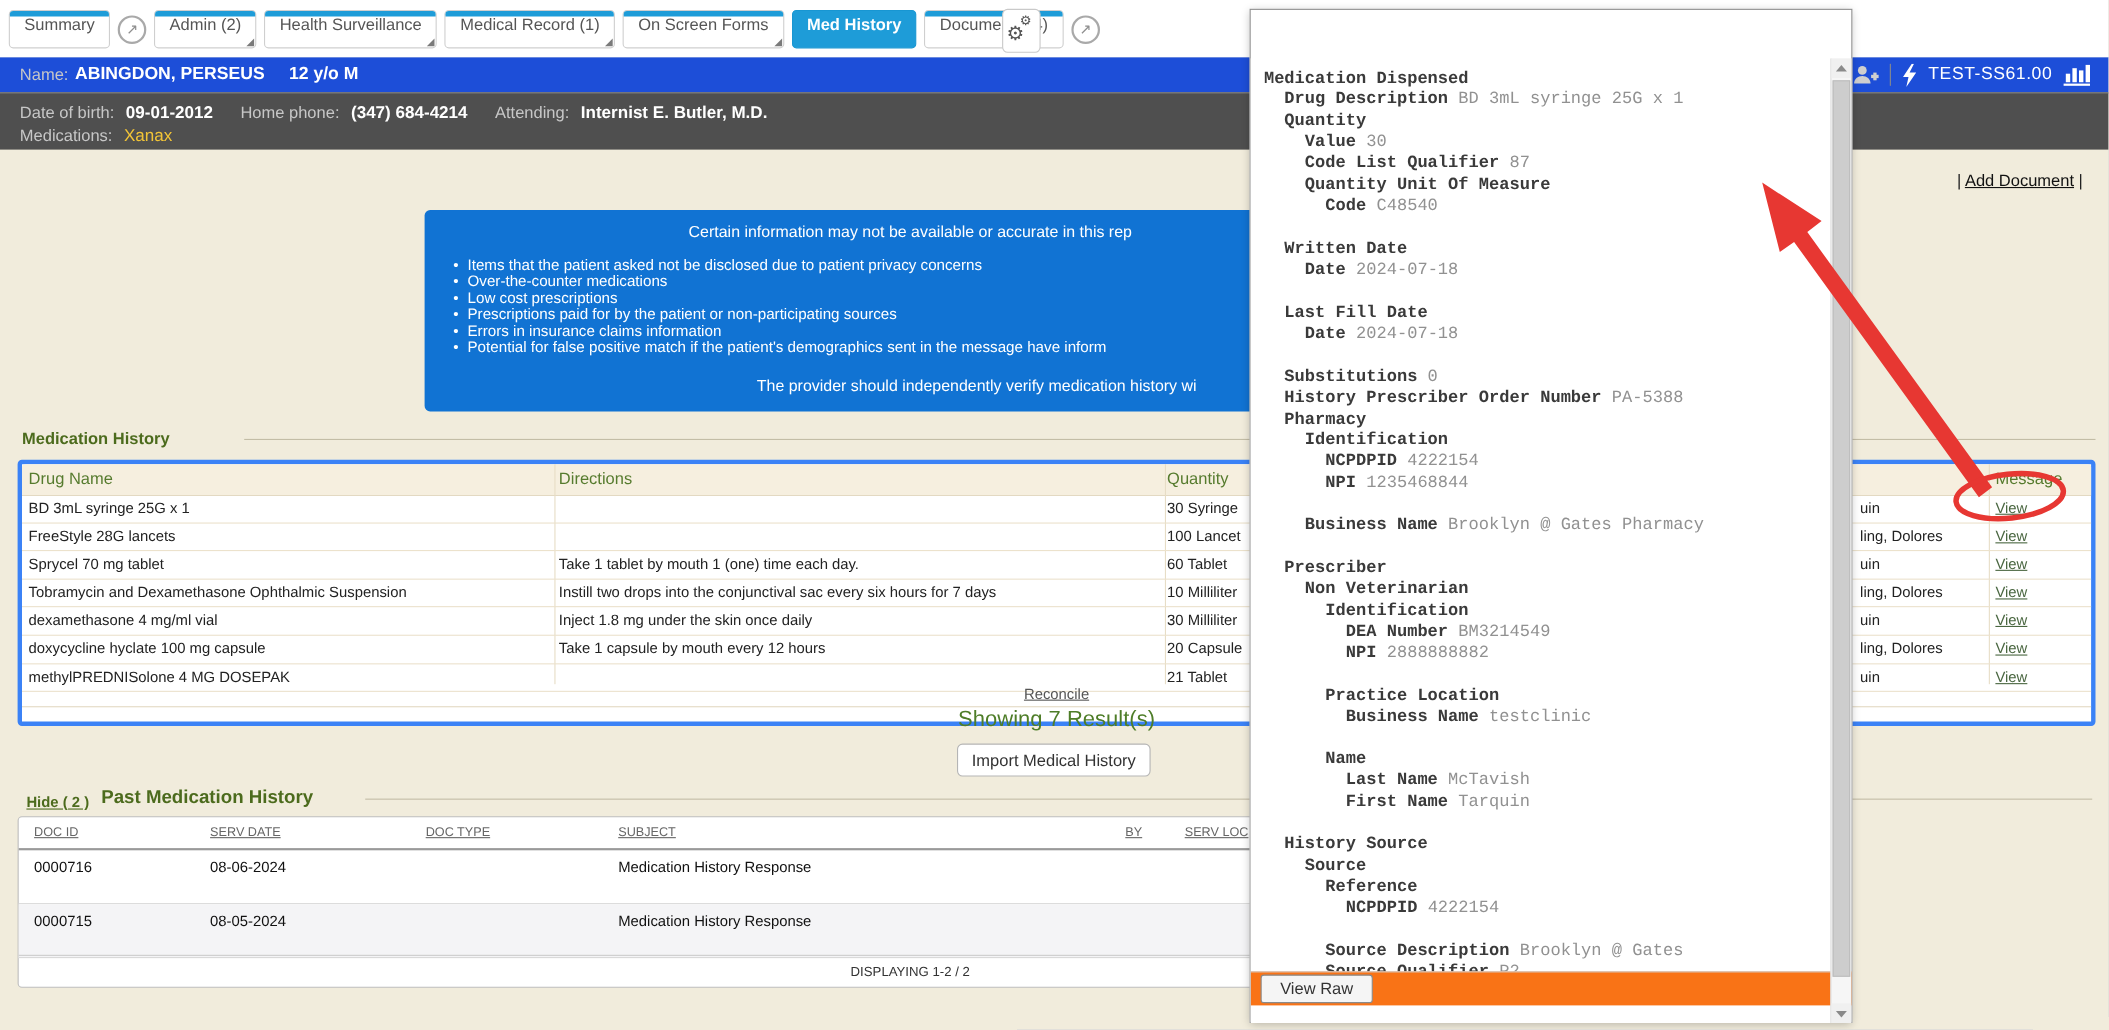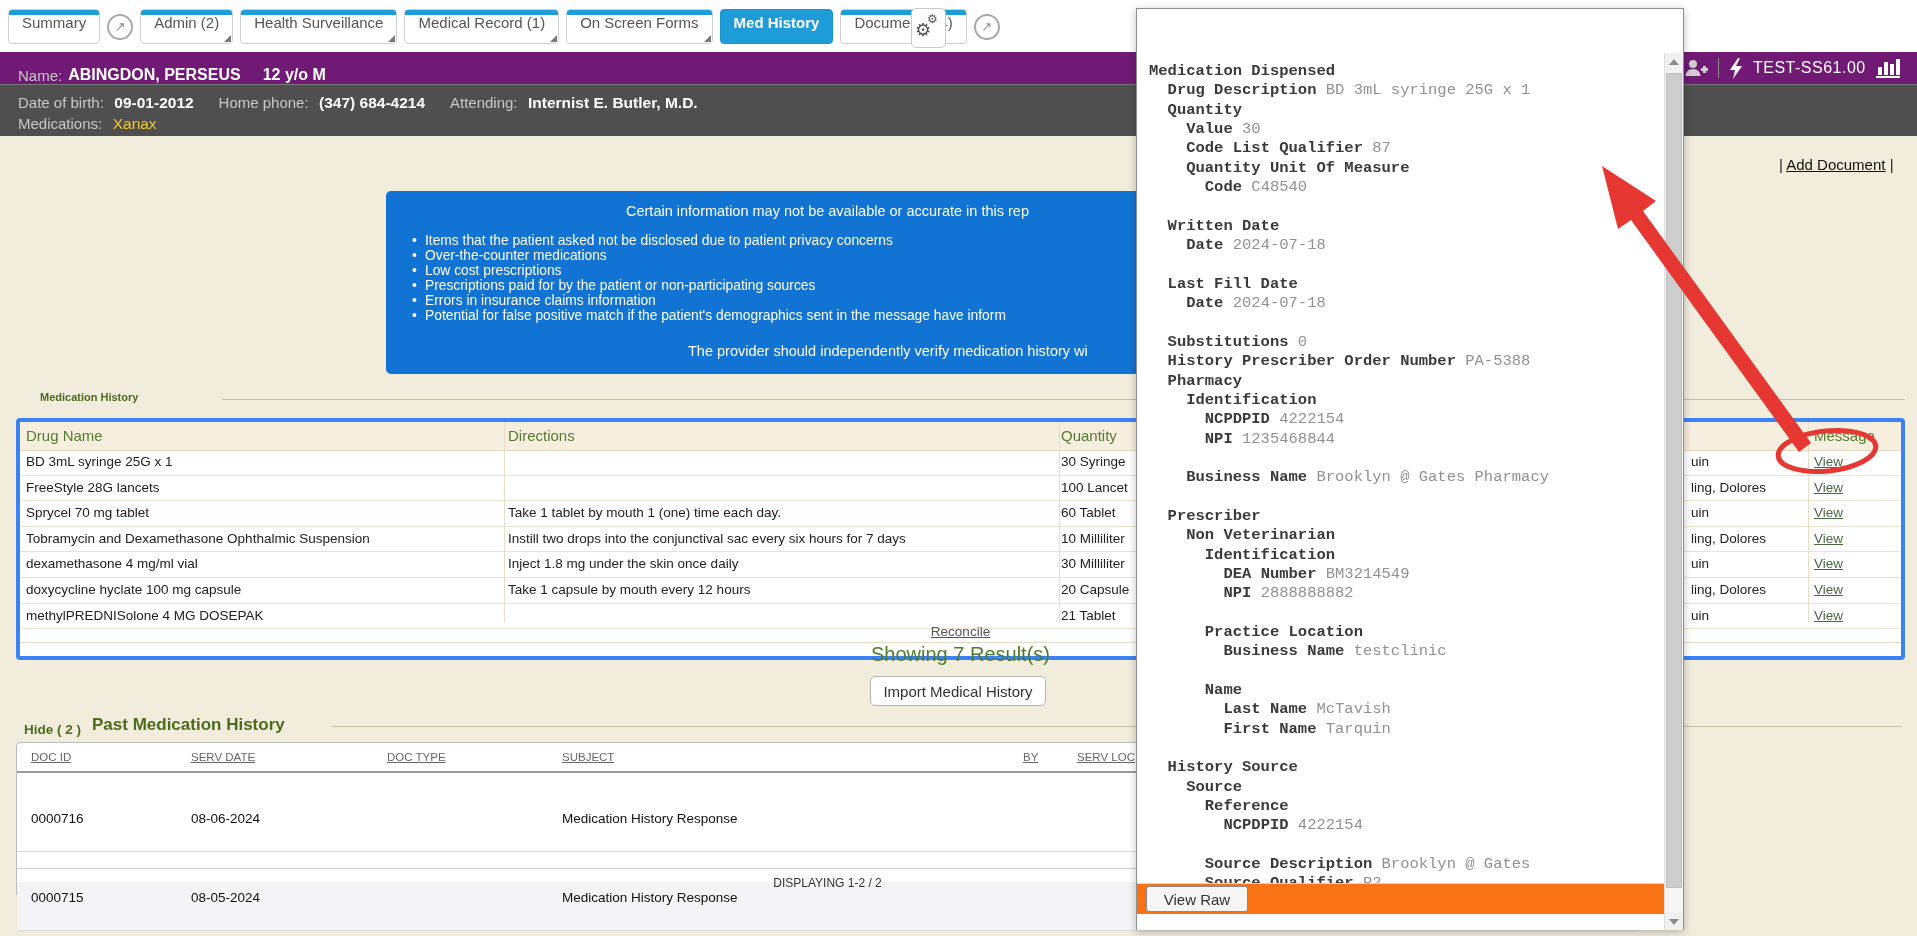--- a/index.html
+++ b/index.html
@@ -19,22 +19,22 @@
   .fold{position:absolute;right:1px;bottom:1px;width:0;height:0;
         border-left:7px solid transparent;border-bottom:7px solid #7a7a7a;}
   .circle-arrow{width:22px;height:22px;border:2px solid #a9a9a9;border-radius:50%;color:#8f8f8f;
         display:flex;align-items:center;justify-content:center;font-size:13px;flex:0 0 auto;cursor:pointer;}
   .gear-btn{position:absolute;left:911px;top:8px;width:33px;height:38px;border:1px solid #c9c9c9;
         border-radius:5px;background:#fff;color:#555;cursor:pointer;}
   .gear-big{position:absolute;left:3px;top:12px;font-size:18px;line-height:18px;}
   .gear-small{position:absolute;left:15px;top:4px;font-size:12px;line-height:12px;}
 
   
-  .bar1{position:absolute;top:52px;left:0;width:1917px;height:32px;background:#701a75;z-index:4;
-        display:flex;align-items:flex-end;color:#fff;}
+  .bar1{position:absolute;top:52px;left:0;width:1917px;height:32px;background:#1d4ed8;z-index:4;
+        display:flex;align-items:center;color:#fff;}
   .bar2{position:absolute;top:84px;left:0;width:1917px;height:51px;background:#4f4f4f;z-index:4;
         border-top:1px solid #7a7a7a;color:#fff;}
   .plabel{color:#c7c7c7;font-size:15px;}
   .pvalue{color:#fff;font-size:15.5px;font-weight:bold;}
   .bar1 .pvalue{font-size:16px;}
   .b2line1{position:absolute;left:18px;top:9px;white-space:nowrap;}
   .b2line2{position:absolute;left:18px;top:30px;white-space:nowrap;}
   .gap{display:inline-block;width:16px;}
   .meds-value{color:#f2c437;font-size:15.5px;}
   .bar1-right{position:absolute;left:1684px;top:0;height:32px;display:flex;align-items:center;gap:10px;}
@@ -49,21 +49,21 @@
   .notice{position:absolute;left:386px;top:191px;width:1145px;height:183px;background:#1173d3;
           border-radius:5px;color:#fff;z-index:1;}
   .notice-head{position:absolute;left:240px;top:12px;font-size:14.5px;white-space:nowrap;}
   .notice-bullets{position:absolute;left:22px;top:43px;margin:0;padding:0;list-style:none;}
   .notice-bullets li{font-size:13.8px;line-height:14.9px;padding-left:17px;position:relative;white-space:nowrap;}
   .notice-bullets li::before{content:"\2022";position:absolute;left:4px;}
   .notice-foot{position:absolute;left:302px;top:152px;font-size:14.5px;white-space:nowrap;}
 
   
   .sec-title{position:absolute;font-weight:bold;color:#4c6b1d;}
-  .mh-title{left:20px;top:391px;font-size:11px;margin-left:20px;}
+  .mh-title{left:20px;top:391px;font-size:15px;}
   .mh-titleline{position:absolute;left:222px;top:399px;width:1683px;height:1px;background:#c3bda6;}
   .mh-table{position:absolute;left:16px;top:418px;width:1889px;height:242px;background:#fff;
             border:4px solid #3b82f6;border-radius:4px;box-sizing:border-box;}
   .mh-header{position:absolute;left:0;top:0;width:100%;height:28px;background:#f6efdf;
              border-bottom:1px solid #e3d9c2;border-radius:3px 3px 0 0;}
   .mh-header span{position:absolute;top:5px;font-size:15px;color:#567b2e;}
   .mh-rows{position:absolute;left:0;top:28px;width:100%;}
   .mh-row{position:relative;height:24.6px;border-bottom:1px solid #ece2cc;font-size:13.5px;color:#222;}
   .mh-row span{position:absolute;top:4px;white-space:nowrap;}
   .c-drug{left:6px;}  .c-dir{left:488px;}  .c-qty{left:1041px;}
@@ -76,30 +76,30 @@
   .showing-row{position:absolute;left:0;top:220px;width:100%;height:22px;text-align:center;
                border-top:1px solid #e3d9c2;}
   .showing-row span{font-size:20px;color:#4e7d28;}
 
   .import-btn{position:absolute;left:870px;top:676px;width:176px;height:30px;background:#fff;
               border:1px solid #b5b5b5;border-radius:5px;font-size:15px;color:#333;
               font-family:"Liberation Sans",sans-serif;cursor:pointer;}
 
   
   .hide-link{position:absolute;left:24px;top:722px;font-size:13.5px;font-weight:bold;color:#4c6b1d;
-             cursor:pointer;}
+             text-decoration:underline;cursor:pointer;}
   .past-title{left:92px;top:715px;font-size:17px;}
   .past-titleline{position:absolute;left:332px;top:726px;width:1570px;height:1px;background:#c3bda6;}
   .past-table{position:absolute;left:16px;top:742px;width:1623px;height:156px;background:#fff;
               border:1px solid #bdbdbd;border-radius:4px;box-sizing:border-box;}
   .past-header{position:absolute;left:0;top:0;width:100%;height:28px;border-bottom:2px solid #9a9a9a;}
   .past-header span{position:absolute;top:8px;font-size:11.5px;color:#666;text-decoration:underline;cursor:pointer;}
   .ph-docid{left:14px;} .ph-servdate{left:174px;} .ph-doctype{left:370px;}
   .ph-subject{left:545px;} .ph-by{left:1006px;} .ph-servloc{left:1060px;}
-  .past-row{position:relative;height:48px;border-bottom:1px solid #d9d9d9;font-size:13.5px;color:#111;margin-top:30px;}
+  .past-row{position:relative;height:48px;border-bottom:1px solid #d9d9d9;font-size:13.5px;color:#111;}
   .past-row.alt{background:#f4f4f6;padding-left:15px;}
   .past-row span{position:absolute;top:8px;white-space:nowrap;}
   .pr-docid{left:14px;} .pr-servdate{left:174px;} .pr-subject{left:545px;}
   .past-footer{position:absolute;left:0;bottom:0;width:100%;height:28px;text-align:center;}
   .past-footer span{font-size:12px;color:#333;line-height:28px;}
 
   
   .popup{position:absolute;left:1136px;top:8px;width:548px;height:922px;background:#fff;
          border:1px solid #8f8f8f;box-sizing:border-box;z-index:40;
          box-shadow:0 2px 8px rgba(0,0,0,.25);}

